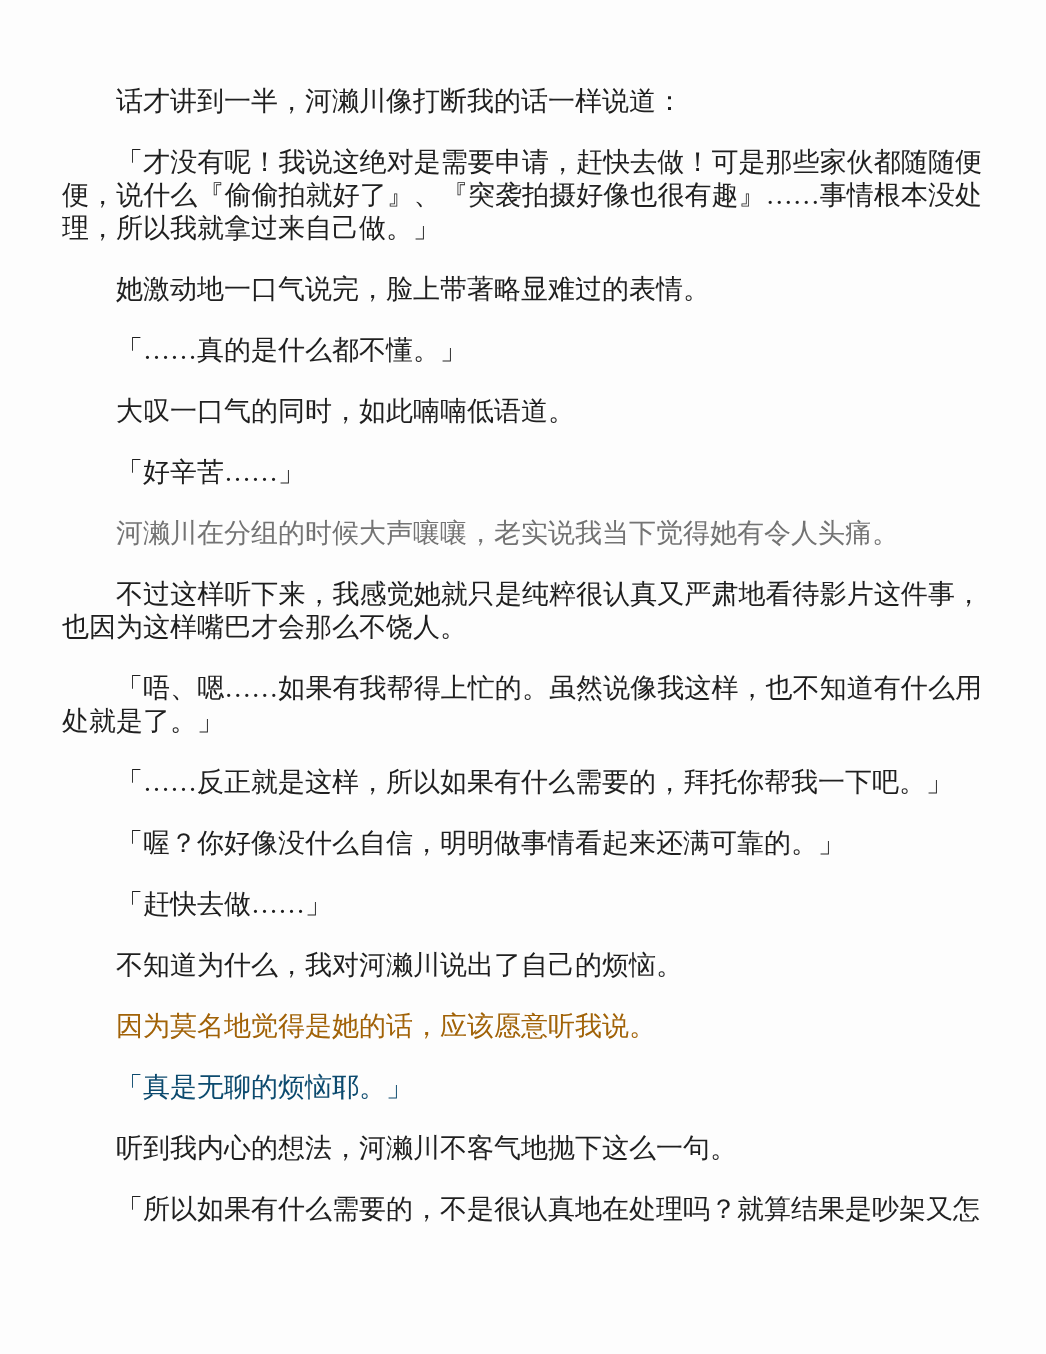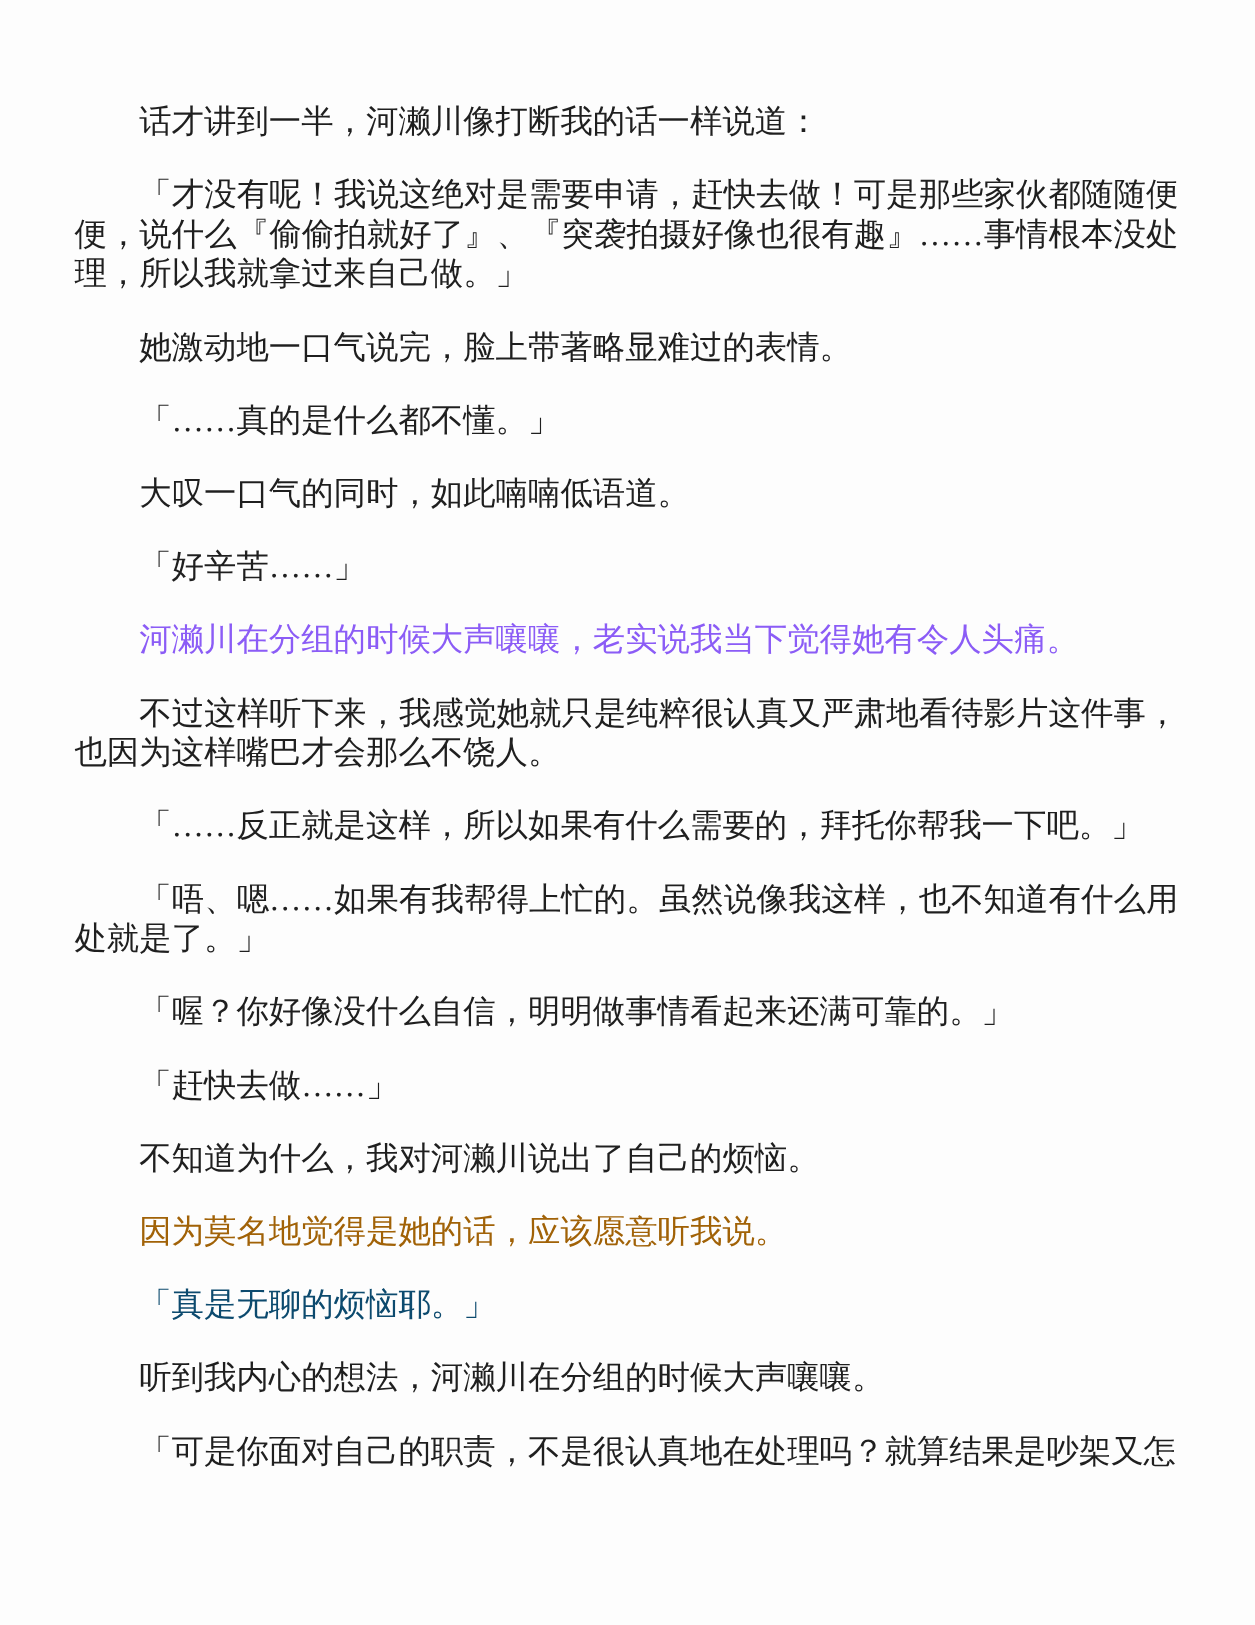--- a/index.html
+++ b/index.html
@@ -38,25 +38,25 @@
 <body style="background: rgb(253, 253, 253);">
 
 <div class="page">
   <div class="text-block">
     <p style="color: rgb(31, 31, 31);">话才讲到一半，河濑川像打断我的话一样说道：</p>
     <p style="color: rgb(31, 31, 31);">「才没有呢！我说这绝对是需要申请，赶快去做！可是那些家伙都随随便便，说什么『偷偷拍就好了』、『突袭拍摄好像也很有趣』……事情根本没处理，所以我就拿过来自己做。」</p>
     <p style="color: rgb(31, 31, 31);">她激动地一口气说完，脸上带著略显难过的表情。</p>
     <p style="color: rgb(31, 31, 31);">「……真的是什么都不懂。」</p>
     <p style="color: rgb(31, 31, 31);">大叹一口气的同时，如此喃喃低语道。</p>
     <p style="color: rgb(31, 31, 31);">「好辛苦……」</p>
-    <p style="color: #8b5cf6;">河濑川在分组的时候大声嚷嚷，老实说我当下觉得她有令人头痛。</p>
+    <p style="color: #737373;">河濑川在分组的时候大声嚷嚷，老实说我当下觉得她有令人头痛。</p>
     <p style="color: rgb(31, 31, 31);">不过这样听下来，我感觉她就只是纯粹很认真又严肃地看待影片这件事，也因为这样嘴巴才会那么不饶人。</p>
+    <p style="color: rgb(31, 31, 31);">「唔、嗯……如果有我帮得上忙的。虽然说像我这样，也不知道有什么用处就是了。」</p>
     <p style="color: rgb(31, 31, 31);">「……反正就是这样，所以如果有什么需要的，拜托你帮我一下吧。」</p>
-    <p style="color: rgb(31, 31, 31);">「唔、嗯……如果有我帮得上忙的。虽然说像我这样，也不知道有什么用处就是了。」</p>
     <p style="color: rgb(31, 31, 31);">「喔？你好像没什么自信，明明做事情看起来还满可靠的。」</p>
     <p style="color: rgb(31, 31, 31);">「赶快去做……」</p>
     <p style="color: rgb(31, 31, 31);">不知道为什么，我对河濑川说出了自己的烦恼。</p>
     <p style="color: #a16207;">因为莫名地觉得是她的话，应该愿意听我说。</p>
     <p style="color: #0c4a6e;">「真是无聊的烦恼耶。」</p>
-    <p style="color: rgb(31, 31, 31);">听到我内心的想法，河濑川在分组的时候大声嚷嚷。</p>
-    <p style="color: rgb(31, 31, 31);">「可是你面对自己的职责，不是很认真地在处理吗？就算结果是吵架又怎</p>
+    <p style="color: rgb(31, 31, 31);">听到我内心的想法，河濑川不客气地抛下这么一句。</p>
+    <p style="color: rgb(31, 31, 31);">「所以如果有什么需要的，不是很认真地在处理吗？就算结果是吵架又怎</p>
   </div>
 </div>
 
 </body></html>

